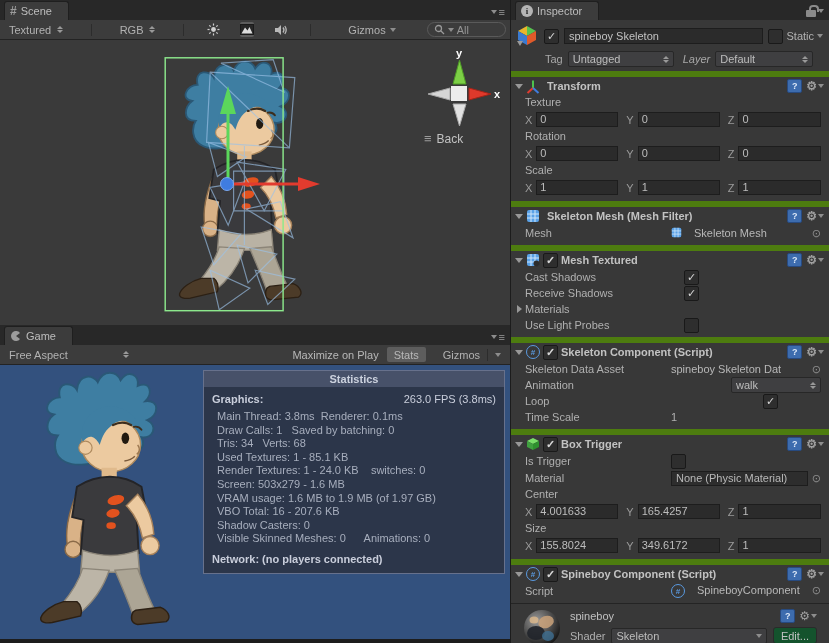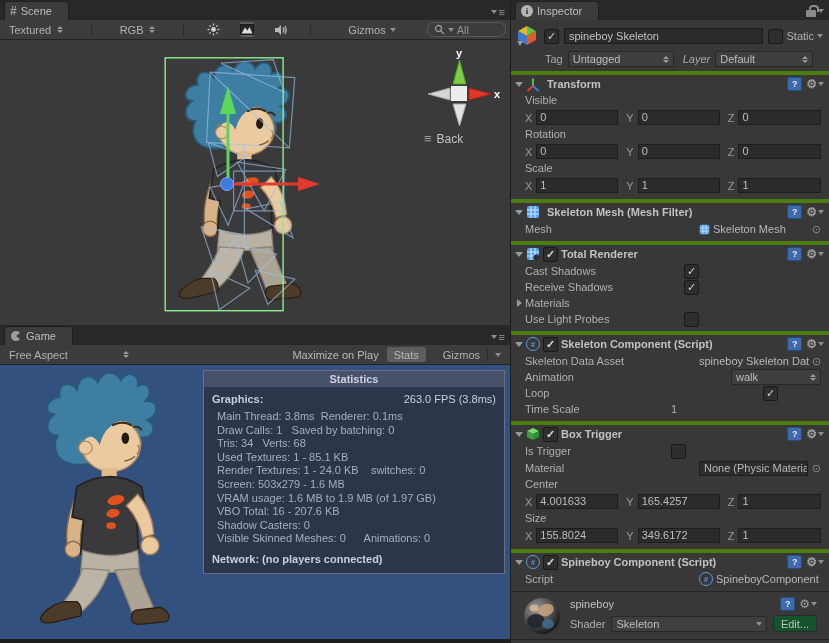--- a/index.html
+++ b/index.html
@@ -45,39 +45,39 @@
   .stats-line{color:#a7aebd;line-height:13.6px;padding-left:5px;white-space:pre;}
   .stats-network{font-weight:bold;color:#c9cedb;margin-top:7px;}
   
   .inspector{width:319px;border-left:1px solid #1c1c1c;background:#383838;display:flex;flex-direction:column;overflow:hidden;}
   .insp-header{padding:4px 6px 1px 4px;display:flex;align-items:center;gap:5px;}
   .namefield{flex:1;background:#2b2b2b;border:1px solid #1d1d1d;height:14px;line-height:14px;padding:0 4px;color:#c2c2c2;}
   .static-wrap{display:flex;align-items:center;gap:3px;color:#b2b2b2;}
   .tagrow{display:flex;align-items:center;gap:5px;padding:2px 6px 4px 34px;color:#a8a8a8;}
   .enumfield{background:#3f3f41;border:1px solid #272727;border-radius:2px;color:#bdbdbd;
              display:flex;align-items:center;justify-content:space-between;height:14px;padding:0 4px;}
-  .comp{border-top:4px solid #4d7c0f;padding-bottom:4px;}
+  .comp{border-top:6px solid #4d7c0f;padding-bottom:4px;}
   .comp-head{height:18px;display:flex;align-items:center;gap:3px;padding:0 5px 0 4px;font-weight:bold;color:#c2c2c2;}
   .head-icons{margin-left:auto;display:flex;align-items:center;gap:4px;}
   .help-icon{width:13px;height:12px;background:#3d6cae;border:1px solid #274a80;border-radius:2px;color:#dce8f8;
              font-size:9px;font-weight:bold;display:flex;align-items:center;justify-content:center;}
   .gear-icon{color:#a0a0a0;font-size:12px;display:flex;align-items:center;gap:1px;}
   .fold{width:0;height:0;border-left:4px solid transparent;border-right:4px solid transparent;border-top:5px solid #989898;flex:none;}
   .fold-r{width:0;height:0;border-top:4px solid transparent;border-bottom:4px solid transparent;border-left:5px solid #989898;flex:none;}
   .irow{display:flex;align-items:center;height:16px;padding:0 8px 0 14px;color:#b0b0b0;}
   .irow .ilabel{width:146px;flex:none;}
   .grouplabel{height:15px;line-height:15px;padding-left:14px;color:#b0b0b0;}
   .vecrow{display:flex;gap:8px;padding:1px 8px 1px 14px;height:17px;align-items:center;}
   .veccell{flex:1;display:flex;align-items:center;gap:4px;}
   .axisletter{color:#9a9a9a;flex:none;}
   .numfield{flex:1;background:#2b2b2b;border:1px solid #1d1d1d;height:13px;line-height:13px;padding:0 3px;color:#bdbdbd;}
   .checkbox{width:13px;height:13px;background:#2e2e2e;border:1px solid #191919;border-radius:2px;flex:none;
             display:flex;align-items:center;justify-content:center;color:transparent;font-size:11px;}
   .checkbox.checked{color:#d6d6d6;}
-  .objfield{flex:1;display:flex;align-items:center;gap:3px;color:#b8b8b8;overflow:hidden;white-space:nowrap;margin-left:28px;}
+  .objfield{flex:1;display:flex;align-items:flex-start;gap:12px;color:#b8b8b8;overflow:hidden;white-space:nowrap;}
   .objfield.boxed{background:#2d2d2d;border:1px solid #1d1d1d;height:13px;line-height:13px;padding:0 4px;}
   .picker{margin-left:auto;color:#8e8e8e;flex:none;}
   .mat-block{border-top:1px solid #242424;display:flex;padding:5px 12px 4px;gap:9px;align-items:flex-start;}
   .mat-right{flex:1;display:flex;flex-direction:column;gap:4px;}
   .mat-name-row{display:flex;align-items:center;color:#c0c0c0;}
   .shader-row{display:flex;align-items:center;gap:6px;color:#b0b0b0;}
   .edit-btn{background:#14532d;border:1px solid #2a2a2a;border-radius:3px;height:15px;padding:0 7px;
             color:#c2c2c2;display:flex;align-items:center;}
   .texture-row{display:flex;justify-content:space-between;align-items:flex-start;border-top:1px solid #242424;
                padding:6px 6px 0;flex:1;}
@@ -365,21 +365,21 @@
         </svg>
         <span style="margin-left:4px;">Transform</span>
         <span class="head-icons">
           <span class="help-icon">?</span>
           <span class="gear-icon">
               <span>⚙</span>
               <span class="tiny-down"></span>
             </span>
         </span>
       </div>
-      <div class="grouplabel">Visible</div>
+      <div class="grouplabel">Texture</div>
       <div class="vecrow">
         <span class="veccell">
             <span class="axisletter">X</span>
             <span class="numfield">0</span>
           </span>
         <span class="veccell">
             <span class="axisletter">Y</span>
             <span class="numfield">0</span>
           </span>
         <span class="veccell">
@@ -450,21 +450,21 @@
 
     <div class="comp">
       <div class="comp-head">
         <span class="fold"></span>
         <svg width="14" height="14" viewBox="0 0 14 14">
           <rect x="1" y="1" width="12" height="12" rx="2" fill="#5aa2e8"></rect>
           <path d="M1,5 H13 M1,9 H13 M5,1 V13 M9,1 V13" stroke="#cfe6fa" stroke-width="1"></path>
           <circle cx="10.5" cy="10.5" r="3" fill="#2c2c2c"></circle>
         </svg>
         <span class="checkbox checked">✓</span>
-        <span>Total Renderer</span>
+        <span>Mesh Textured</span>
         <span class="head-icons">
           <span class="help-icon">?</span>
           <span class="gear-icon">
               <span>⚙</span>
               <span class="tiny-down"></span>
             </span>
         </span>
       </div>
       <div class="irow">
         <span class="ilabel">Cast Shadows</span>

